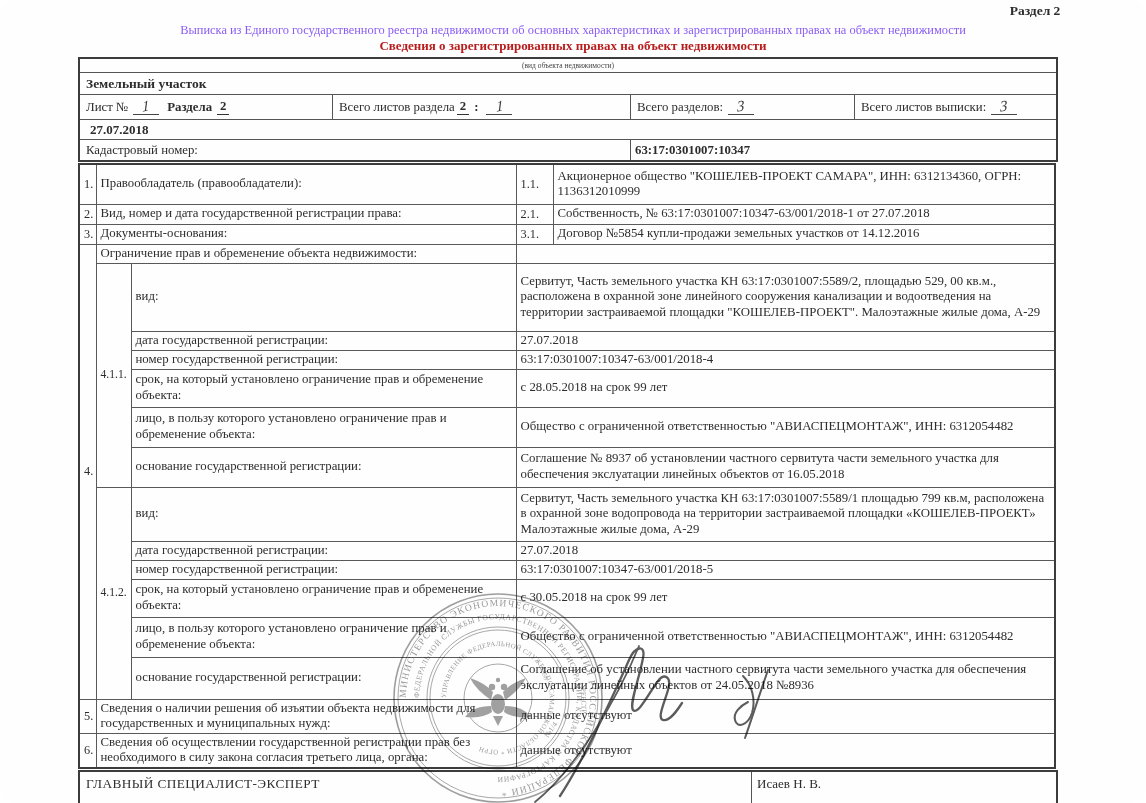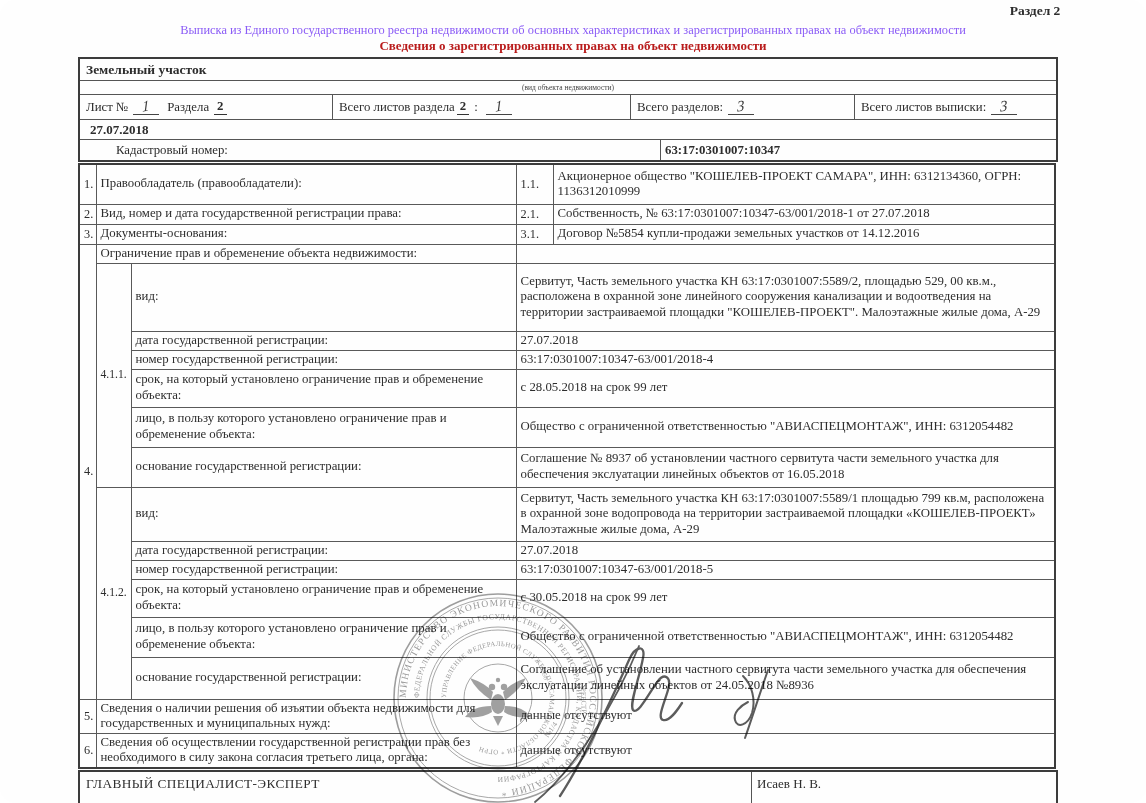--- a/index.html
+++ b/index.html
@@ -22,26 +22,26 @@
   .objtype{height:21px;font-weight:bold;font-size:13.5px;padding-left:6px;}
   .objcap{height:13px;font-size:7.5px;justify-content:center;color:#444;}
   .counts{height:24px;font-size:12.8px;}
   .counts .cell{height:100%;display:flex;align-items:center;padding-left:6px;border-right:1px solid #555;box-sizing:border-box;}
   .counts .c1{width:253px;}
   .counts .c2{width:298px;align-items:center;}
   .counts .c3{width:224px;}
   .counts .c4{flex:1;border-right:none;}
   .daterow{height:19px;font-weight:bold;font-size:13px;padding-left:10px;}
   .cadrow{height:20px;font-size:12.8px;}
-  .cadrow .cl{width:551px;height:100%;display:flex;align-items:center;padding-left:6px;border-right:1px solid #555;box-sizing:border-box;margin-left:30px;}
+  .cadrow .cl{width:551px;height:100%;display:flex;align-items:center;padding-left:6px;border-right:1px solid #555;box-sizing:border-box;}
   .cadrow .cv{flex:1;font-weight:bold;padding-left:4px;}
   .b-u{font-weight:bold;border-bottom:1.4px solid #333;padding:0 3px;margin:0 2px;}
   .hand-wrap{display:inline-block;min-width:26px;text-align:center;border-bottom:1.4px solid #444;margin-left:5px;line-height:1;}
   .hand{display:inline-block;font-style:italic;font-size:15px;color:#3a3a3a;transform:rotate(-12deg) skewX(-10deg);}
-  .sep{margin:0 3px;}
+  .sep{margin:0 3px;font-weight:bold;}
 
   
   table.main{top:163px;left:78px;position:absolute;width:976px;border-collapse:collapse;border:2px solid #3c3c3c;table-layout:fixed;font-size:12.8px;}
   table.main td{border:1px solid #595959;vertical-align:middle;padding:1px 4px;line-height:1.22;color:#2d2d2d;}
   td.num{padding:1px 1px;font-size:12.3px;text-align:left;}
   td.subnum{padding:1px 0 1px 1px;font-size:11.6px;}
   td.vnum{padding:1px 2px;font-size:12.3px;margin-left:23px;}
   td.val{padding-left:5px;}
 
   
@@ -56,22 +56,22 @@
 </head>
 <body>
 
 <div class="page">
 
   <div class="abs section-label">Раздел 2</div>
   <div class="abs title1">Выписка из Единого государственного реестра недвижимости об основных характеристиках и зарегистрированных правах на объект недвижимости</div>
   <div class="abs title2">Сведения о зарегистрированных правах на объект недвижимости</div>
 
   <div class="abs hbox">
+    <div class="hrow objcap">(вид объекта недвижимости)</div>
     <div class="hrow objtype">Земельный участок</div>
-    <div class="hrow objcap">(вид объекта недвижимости)</div>
     <div class="hrow counts">
       <div class="cell c1">
         <span>Лист №</span>
         <span class="hand-wrap"><span class="hand">1</span></span>
         <span class="sep" style="margin-left:8px;">Раздела</span>
         <span class="b-u">2</span>
       </div>
       <div class="cell c2">
         <span>Всего листов раздела</span>
         <span class="b-u">2</span>

